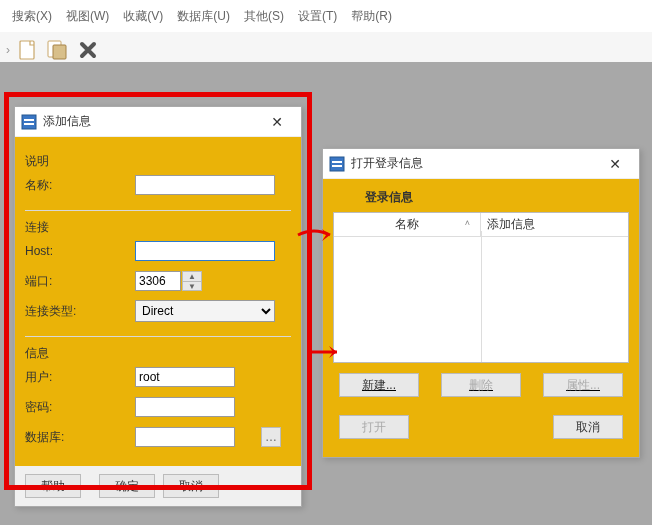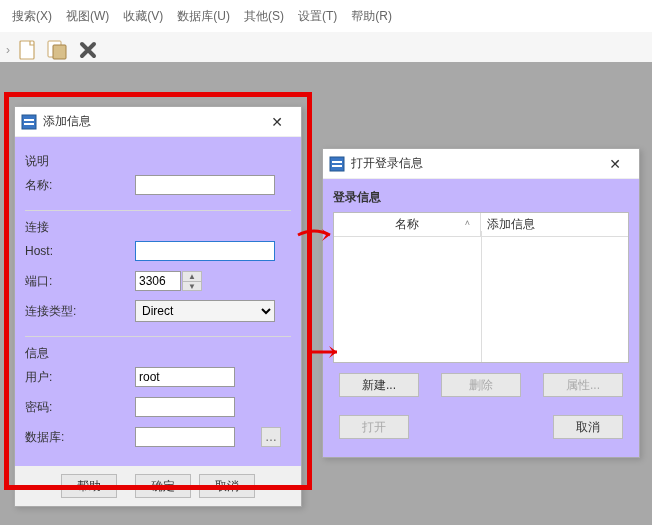--- a/index.html
+++ b/index.html
@@ -84,21 +84,21 @@
       margin-left: auto;
       width: 36px;
       height: 24px;
       display: flex;
       align-items: center;
       justify-content: center;
       font-size: 14px;
       color: #333;
     }
     .dlg-body {
-      background: #c4b5fd;
+      background: #eab308;
       padding: 8px 10px;
     }
     .section-head {
       font-weight: normal;
       color: #333;
       margin-top: 4px;
       margin-bottom: 2px;
     }
     .row {
       display: flex;
@@ -149,21 +149,21 @@
     .dlg-add {
       top: 106px;
       left: 14px;
       width: 288px;
     }
     .dlg-add .dlg-body { padding: 8px 10px 4px 10px; }
     .dlg-add .group {
       border-bottom: 1px solid #d8d8d8;
       padding: 4px 0 8px 0;
     }
-    .dlg-add .btn-row { justify-content: center; background:#f0f0f0; }
+    .dlg-add .btn-row { justify-content: flex-start; background:#f0f0f0; }
     .small-btn {
       width: 20px;
       height: 20px;
       background: #e8e8e8;
       border: 1px solid #bbb;
       color: #666;
       display: inline-flex;
       align-items: center;
       justify-content: center;
     }
@@ -198,31 +198,33 @@
       color: #888;
     }
     .list-body {
       height: 125px;
     }
     .dlg-open .btn-row1 {
       display: flex;
       gap: 14px;
       padding: 10px 6px 4px 6px;
       justify-content: space-between;
+      text-decoration: underline;
     }
     .dlg-open .btn-row2 {
       display: flex;
       gap: 24px;
       padding: 14px 6px 10px 6px;
       justify-content: space-between;
     }
     .fieldset-label {
       font-weight: bold;
       color: #333;
       padding: 2px 0;
+      margin-left: 32px;
     }
     .arrow {
       position: absolute;
       z-index: 60;
       pointer-events: none;
     }
     .arrow svg { display: block; }
     .host-input { border: 1px solid #2a7ad1 !important; }
     .divider-col {
       width: 1px;

